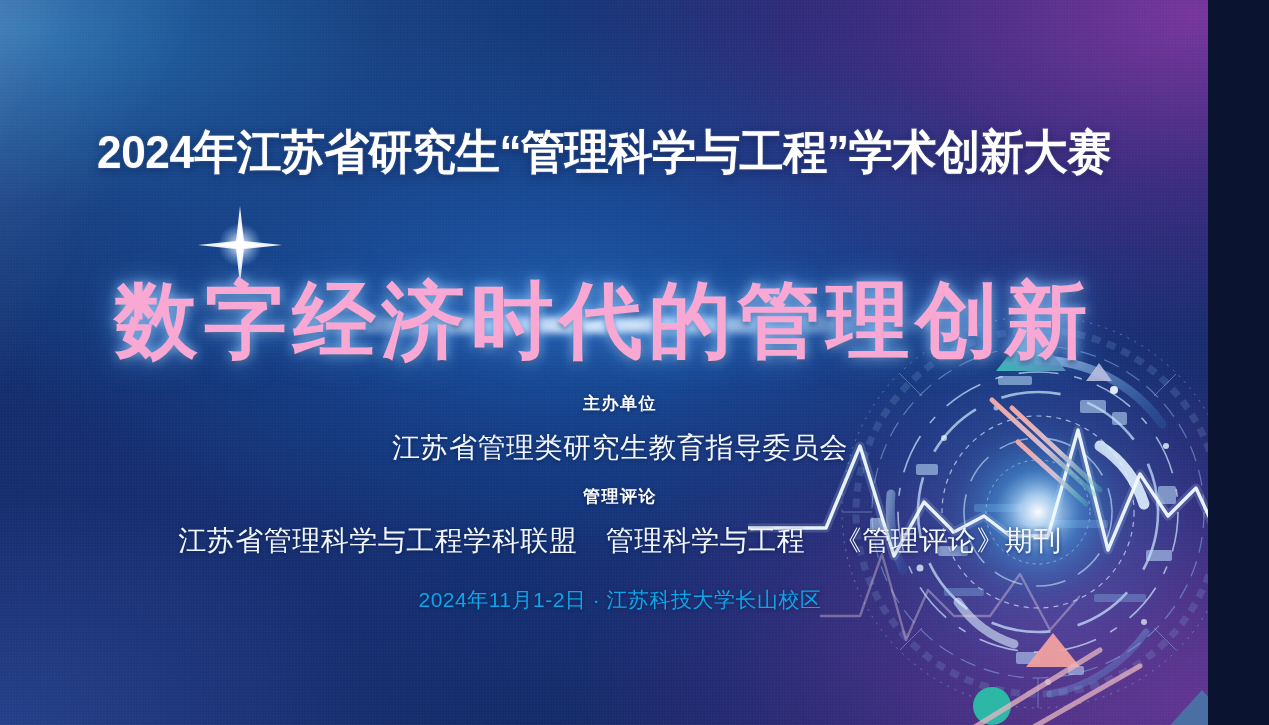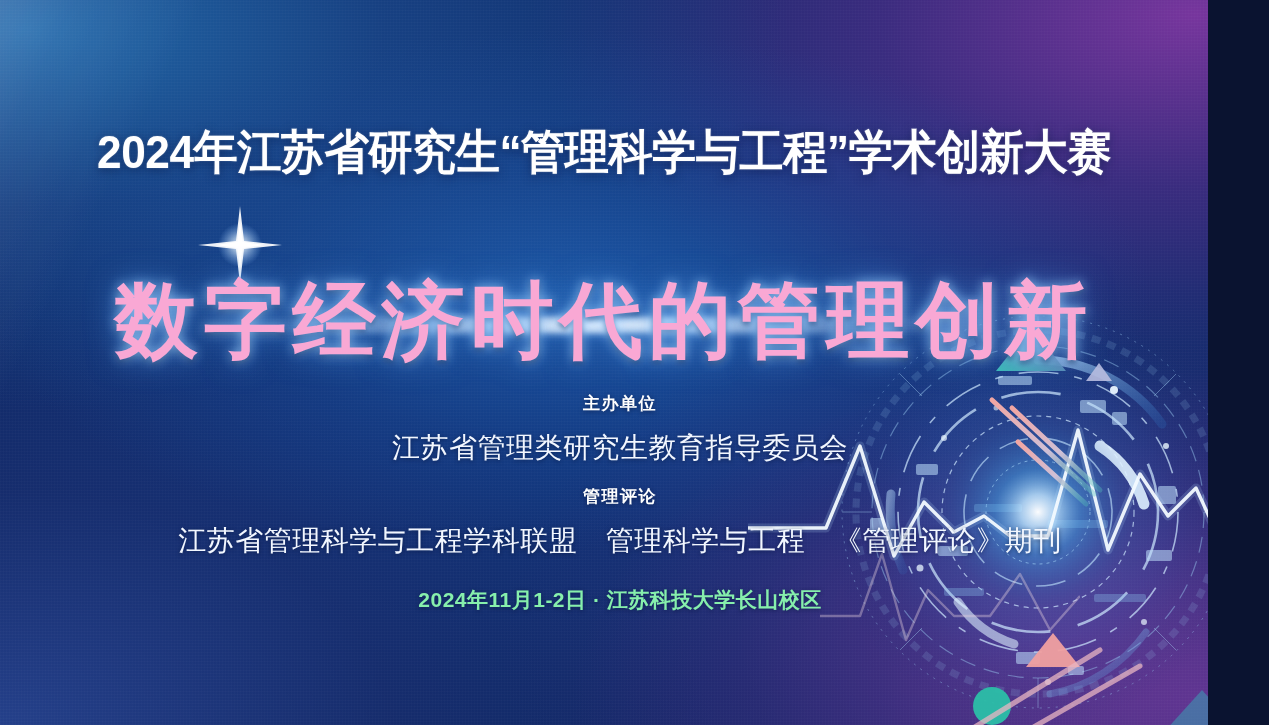--- a/index.html
+++ b/index.html
@@ -105,21 +105,21 @@
   }
   .c-body{
     font-size:28px;font-weight:400;color:#f2f7ff;
     letter-spacing:.5px;
     text-shadow:0 1px 4px rgba(8,24,66,.7);
   }
   .sp-a{height:14px;}
   .sp-b{height:18px;}
   .sp-c{height:26px;}
   .c-date{
-    font-size:21px;font-weight:700;color:#86efac;
+    font-size:21px;font-weight:400;color:#0ea5e9;
     letter-spacing:.5px;
     text-shadow:0 1px 4px rgba(8,24,66,.7);
   }
 </style>
 </head>
 <body>
 
 <div id="poster">
 
   <div class="bg bg-base"></div>

